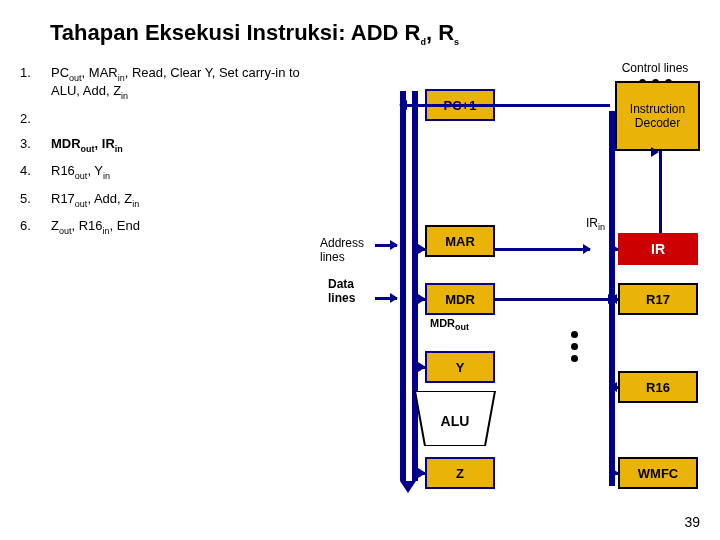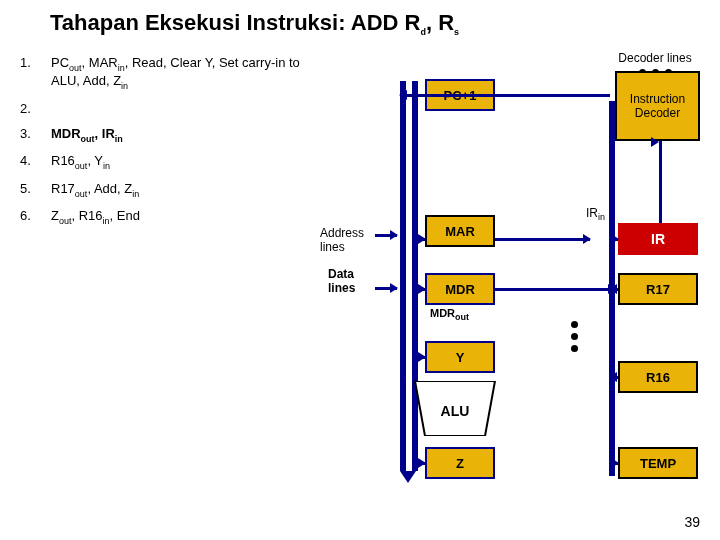--- a/index.html
+++ b/index.html
@@ -9,21 +9,21 @@
       width: 720px;
       height: 540px;
       overflow: hidden;
       position: relative;
     }
 
     .page-container {
       width: 720px;
       height: 540px;
       position: relative;
-      padding: 10px 20px;
+      padding: 20px 20px;
     }
 
     .title {
       font-size: 22px;
       font-weight: bold;
       margin-bottom: 14px;
       margin-left: 30px;
     }
 
     .content-area {
@@ -223,21 +223,21 @@
         <li>
           <span class="step-num">6.</span>
           <span class="step-text">Z<sub>out</sub>, R16<sub>in</sub>, End</span>
         </li>
       </ol>
     </div>
 
     <div class="diagram-area">
 
       <div class="control-lines" style="top:0; right:0; width:90px;">
-        <span>Decoder lines</span>
+        <span>Control lines</span>
         <div class="dots-row">
           <div class="dot"></div>
           <div class="dot"></div>
           <div class="dot"></div>
         </div>
       </div>
 
       <div class="box" style="top:20px; right:0; width:85px; height:70px; font-size:12px; font-weight:normal;">
         <span>Instruction<br>Decoder</span>
       </div>
@@ -326,21 +326,21 @@
         <div class="dot"></div>
       </div>
 
       <div class="box" style="right:2px; top:310px; width:80px; height:32px; font-size:13px;">
         <span>R16</span>
       </div>
 
       <div class="arrow-h left-arrow" style="right:82px; top:325px; width:8px;"></div>
 
       <div class="box" style="right:2px; top:396px; width:80px; height:32px; font-size:13px;">
-        <span>TEMP</span>
+        <span>WMFC</span>
       </div>
 
       <div class="arrow-h" style="right:82px; top:411px; width:8px;"></div>
 
       <div class="arrow-h" style="left:195px; top:237px; width:calc(100% - 280px);"></div>
 
       <div style="position:absolute; left:118px; top:43px; width:calc(100% - 208px); height:3px; background:#00008B;"></div>
 
       <div class="arrow-h" style="right:82px; top:187px; width:8px;"></div>
 

